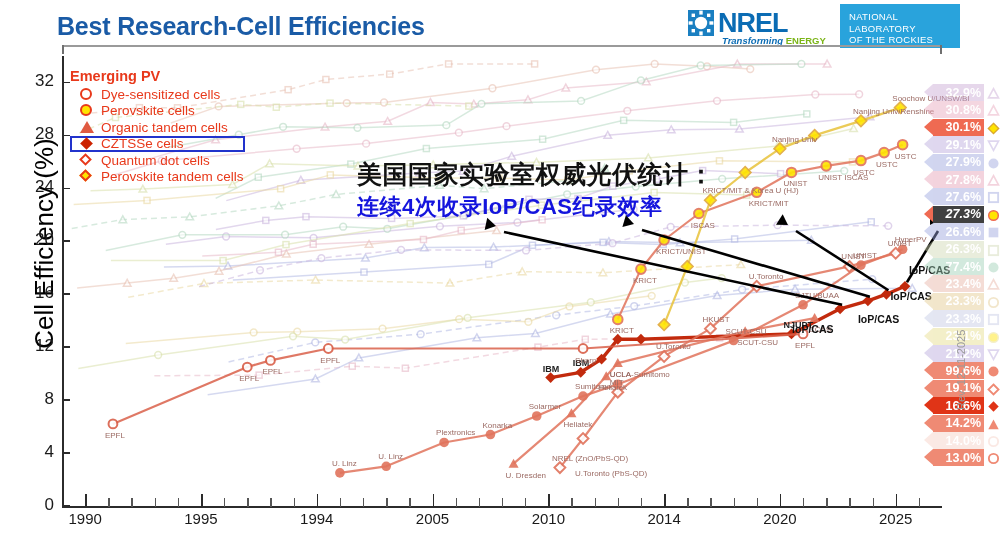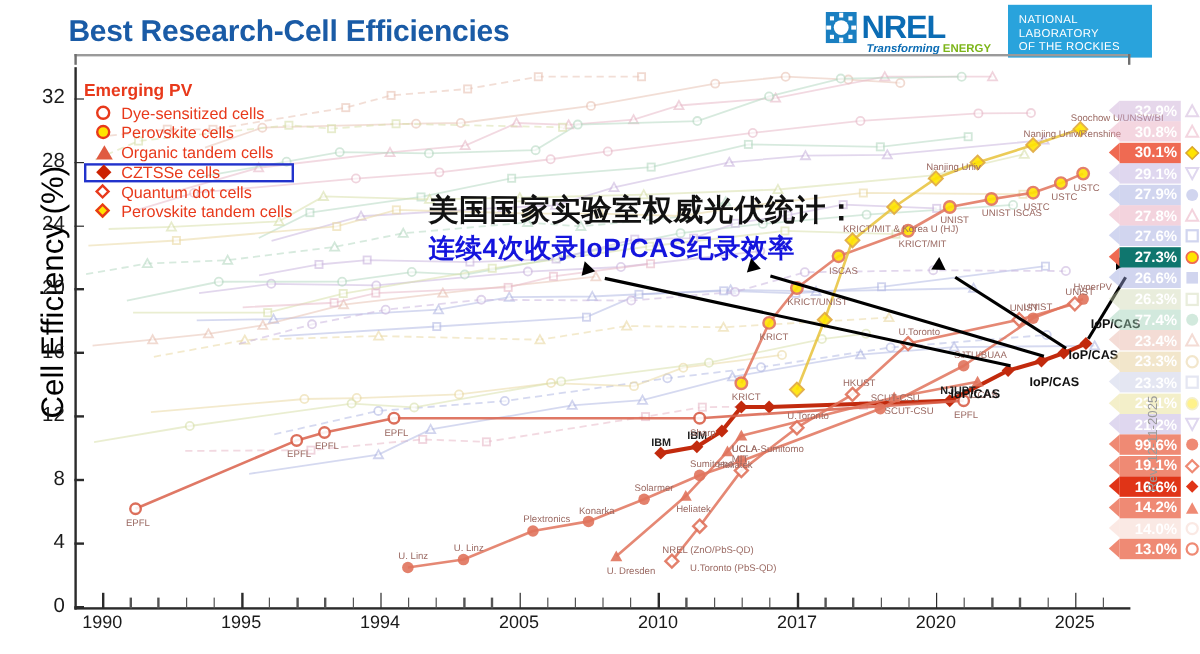--- a/index.html
+++ b/index.html
@@ -178,21 +178,21 @@
       <div class="xtick-minor" style="left: 478.842px;"></div>
       <div class="xtick-minor" style="left: 502px;"></div>
       <div class="xtick-minor" style="left: 525.158px;"></div>
       <div class="xtick-major" style="left: 548.316px;"></div>
       <div class="xtick-label" style="left: 522.316px;">2010</div>
       <div class="xtick-minor" style="left: 571.474px;"></div>
       <div class="xtick-minor" style="left: 594.632px;"></div>
       <div class="xtick-minor" style="left: 617.789px;"></div>
       <div class="xtick-minor" style="left: 640.947px;"></div>
       <div class="xtick-major" style="left: 664.105px;"></div>
-      <div class="xtick-label" style="left: 638.105px;">2017</div>
+      <div class="xtick-label" style="left: 638.105px;">2014</div>
       <div class="xtick-minor" style="left: 687.263px;"></div>
       <div class="xtick-minor" style="left: 710.421px;"></div>
       <div class="xtick-minor" style="left: 733.579px;"></div>
       <div class="xtick-minor" style="left: 756.737px;"></div>
       <div class="xtick-major" style="left: 779.895px;"></div>
       <div class="xtick-label" style="left: 753.895px;">2020</div>
       <div class="xtick-minor" style="left: 803.053px;"></div>
       <div class="xtick-minor" style="left: 826.211px;"></div>
       <div class="xtick-minor" style="left: 849.368px;"></div>
       <div class="xtick-minor" style="left: 872.526px;"></div>
@@ -645,21 +645,21 @@
       </div>
       <div class="badge" style="top: 104.4px; width: 67px;">
         <div style="position: absolute; left: -9px; top: 0px; width: 0px; height: 0px; border-top: 8.7px solid transparent; border-bottom: 8.7px solid transparent; border-right: 9px solid rgb(154, 163, 221); opacity: 0.45;"></div>
         <div class="tag" style="background: rgb(154, 163, 221); opacity: 0.45;">27.6%</div>
         <div class="sym" style="opacity: 0.45;"><svg viewBox="0 0 14 14" width="13" height="13">
             <rect x="2" y="2" width="10" height="10" fill="#fff" stroke="#9aa3dd" stroke-width="2"></rect>
           </svg></div>
       </div>
       <div class="badge" style="top: 121.8px; width: 67px;">
         <div style="position: absolute; left: -9px; top: 0px; width: 0px; height: 0px; border-top: 8.7px solid transparent; border-bottom: 8.7px solid transparent; border-right: 9px solid rgb(239, 106, 82); opacity: 1;"></div>
-        <div class="tag" style="background: #0f766e; opacity: 1;">27.3%</div>
+        <div class="tag" style="background: #404040; opacity: 1; font-style: italic;">27.3%</div>
         <div class="sym" style="opacity: 1;"><svg viewBox="0 0 14 14" width="13" height="13">
             <circle cx="7" cy="7" r="5.2" fill="#ffe400" stroke="#ef6a52" stroke-width="1.6"></circle>
           </svg></div>
       </div>
       <div class="badge" style="top: 139.2px; width: 67px;">
         <div style="position: absolute; left: -9px; top: 0px; width: 0px; height: 0px; border-top: 8.7px solid transparent; border-bottom: 8.7px solid transparent; border-right: 9px solid rgb(154, 163, 221); opacity: 0.45;"></div>
         <div class="tag" style="background: rgb(154, 163, 221); opacity: 0.45;">26.6%</div>
         <div class="sym" style="opacity: 0.45;"><svg viewBox="0 0 14 14" width="13" height="13">
             <rect x="1.8" y="1.8" width="10.4" height="10.4" fill="#9aa3dd"></rect>
           </svg></div>

